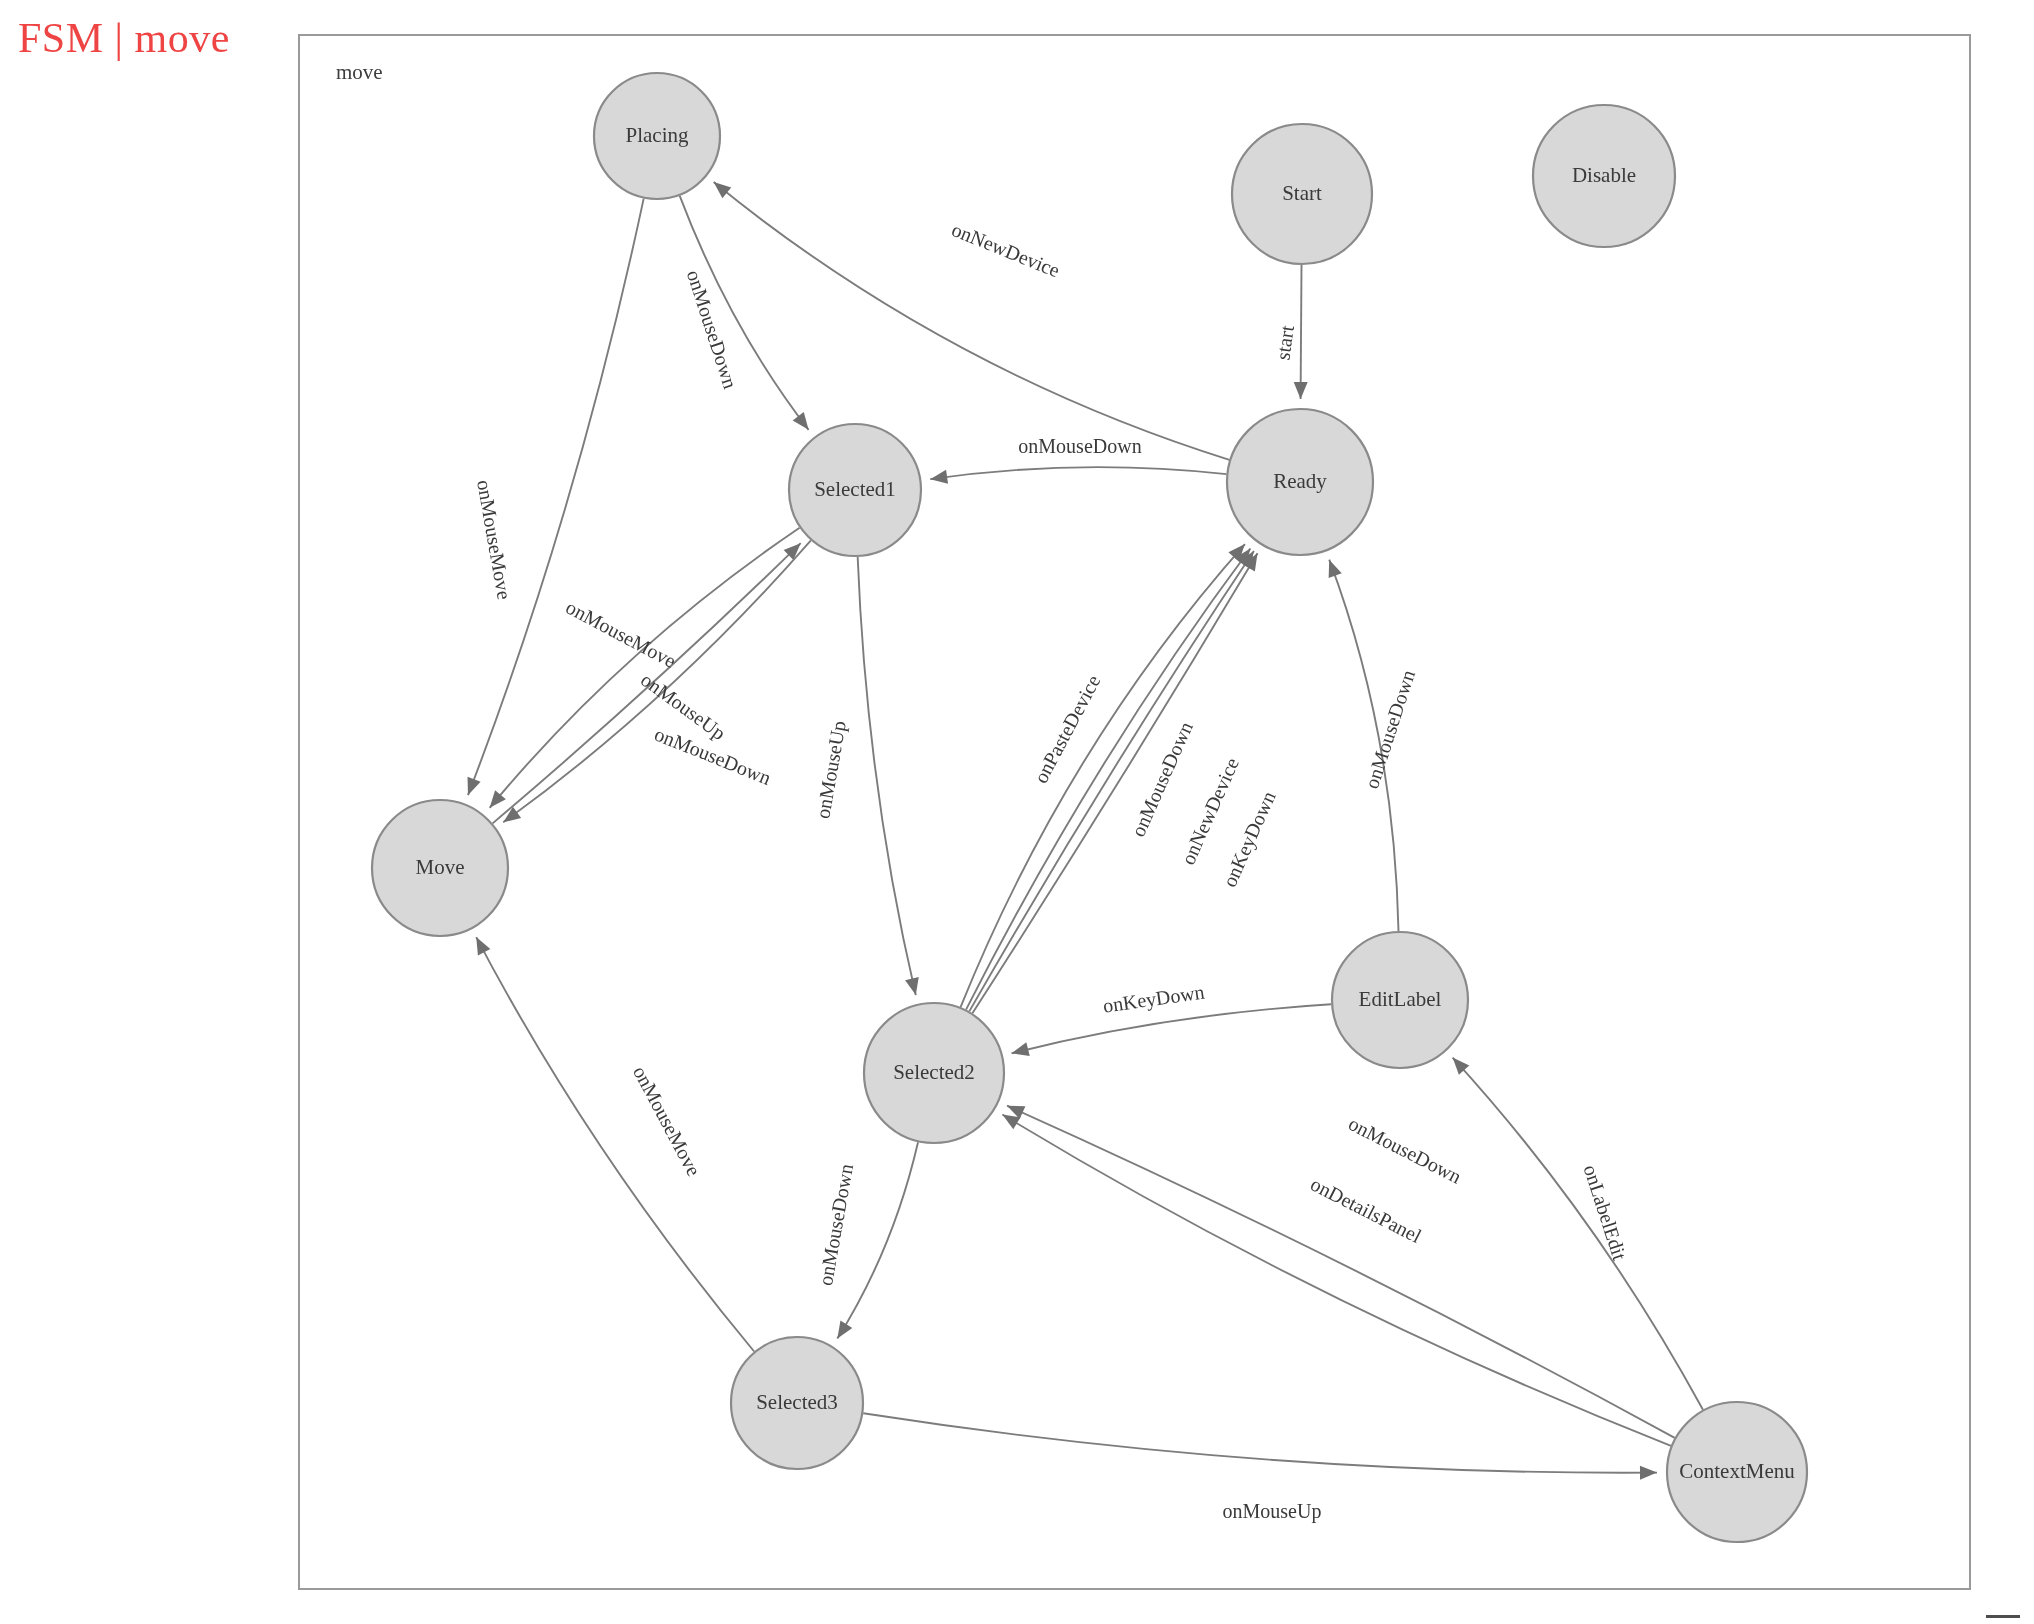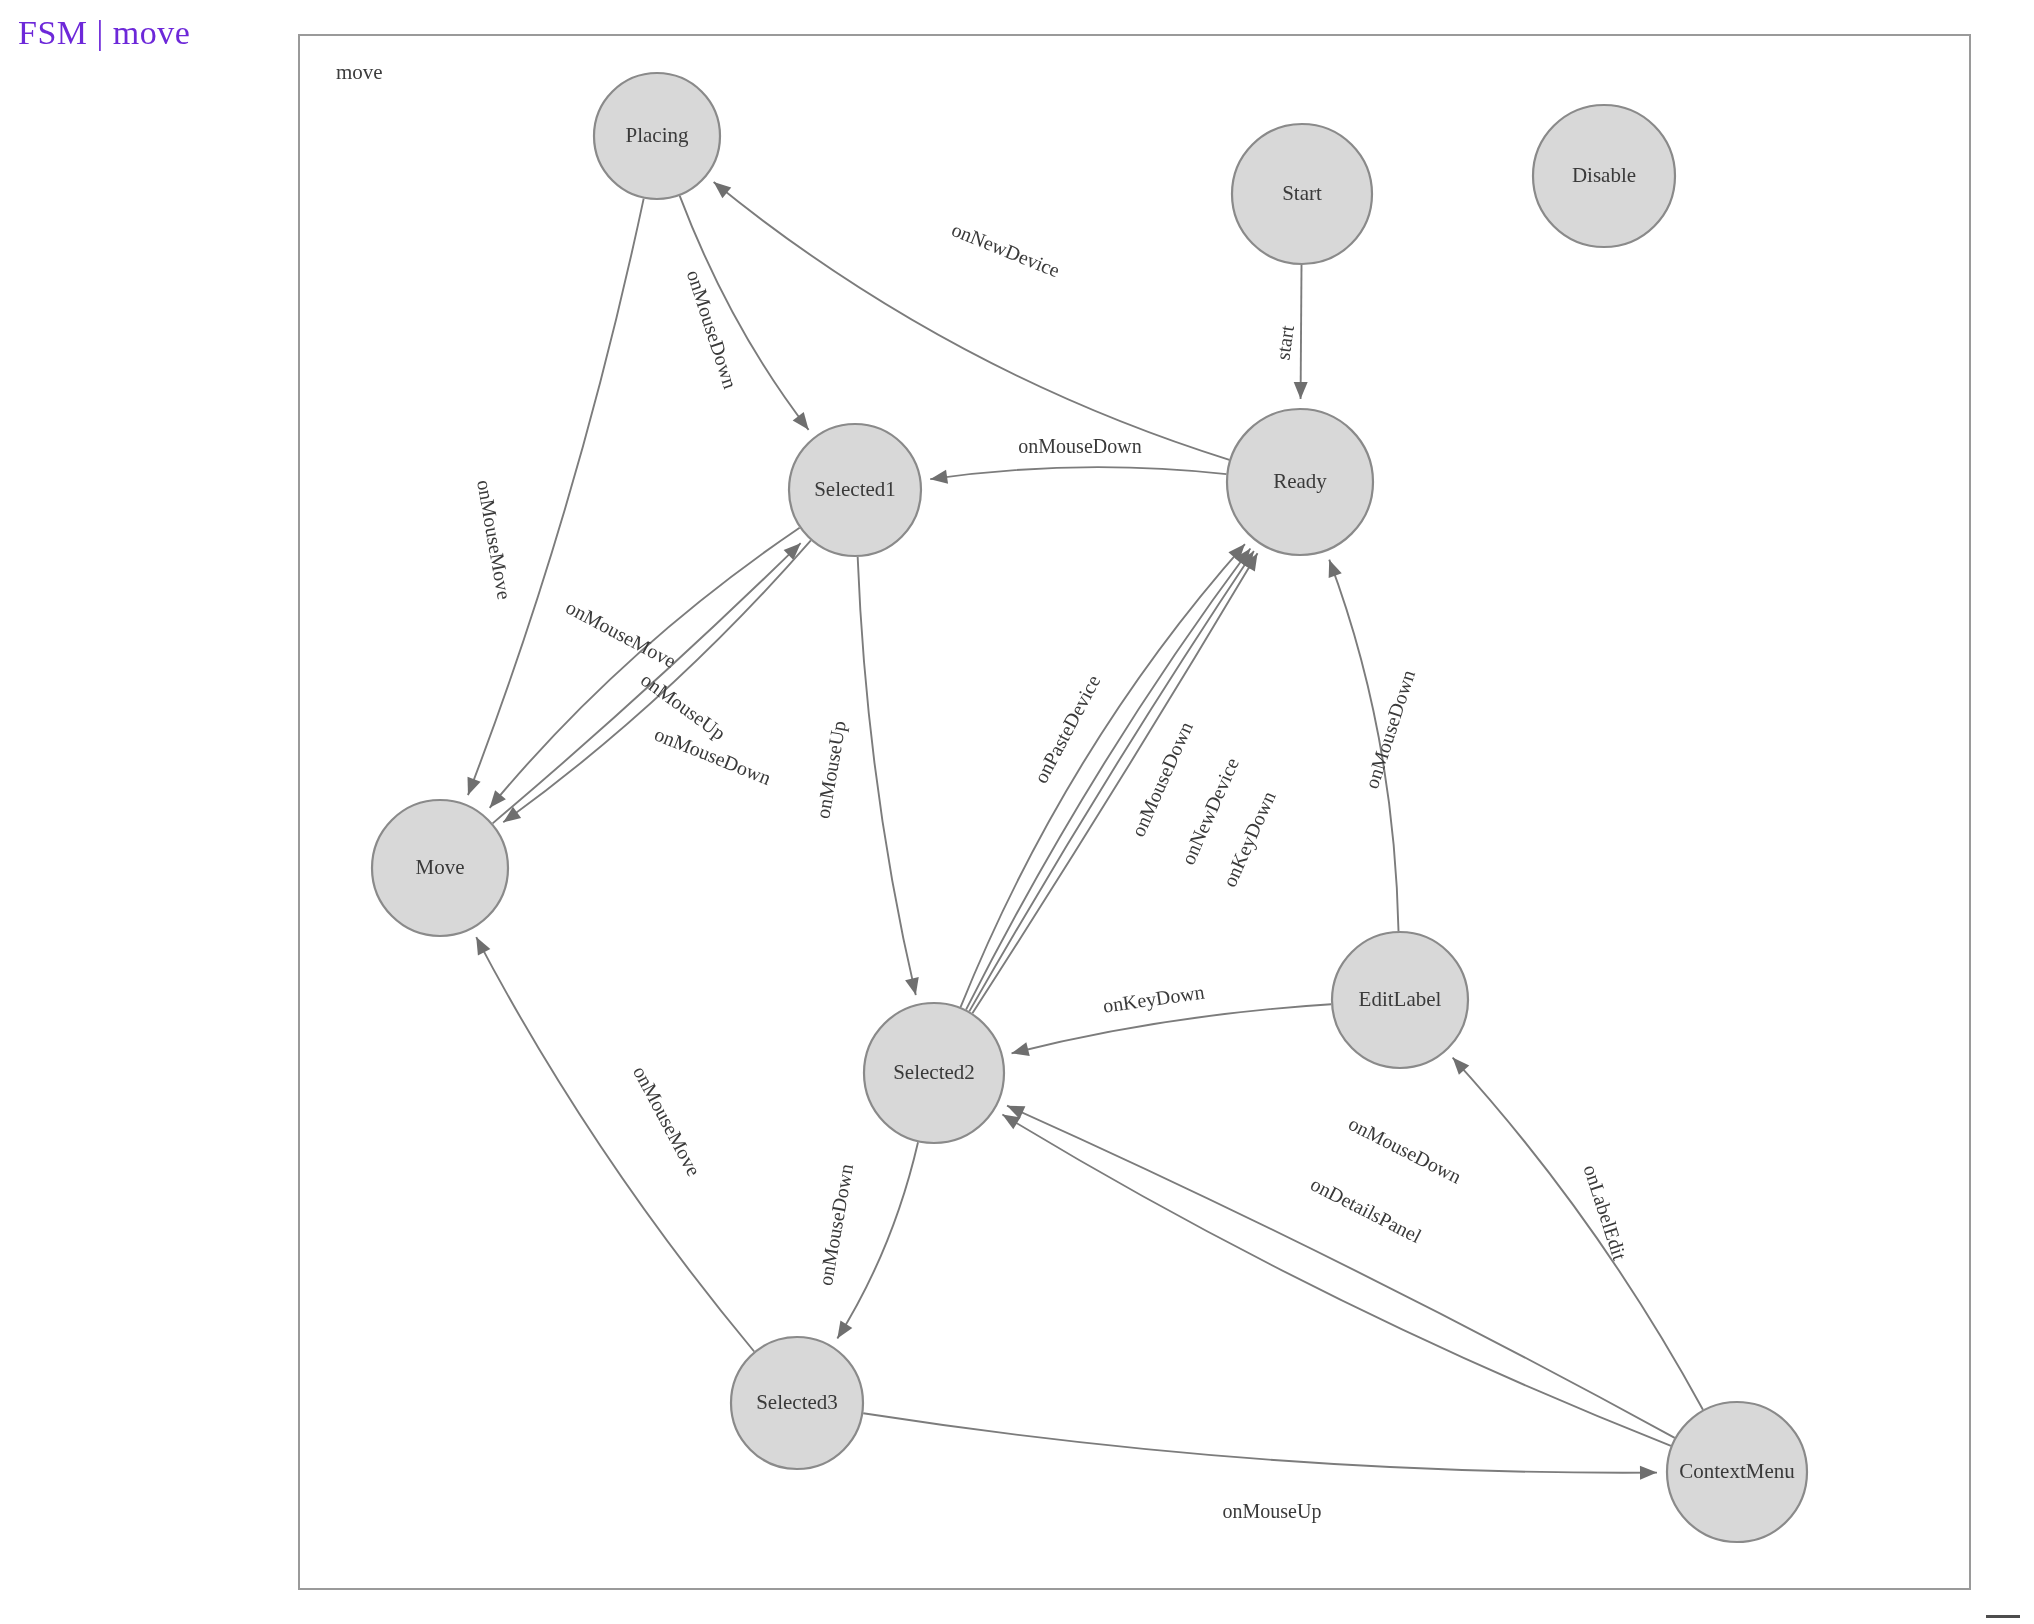--- a/index.html
+++ b/index.html
@@ -11,22 +11,22 @@
     width: 2034px;
     height: 1624px;
     font-family: "Liberation Serif", serif;
     overflow: hidden;
     position: relative;
   }
   #page-title {
     position: absolute;
     left: 18px;
     top: 14px;
-    font-size: 34px;
-    color: #6d28d9;
+    font-size: 42px;
+    color: #ef4444;
     font-family: "Liberation Serif", serif;
     letter-spacing: 0.5px;
     white-space: nowrap;
   }
   #diagram-frame {
     position: absolute;
     left: 298px;
     top: 34px;
     width: 1673px;
     height: 1556px;

